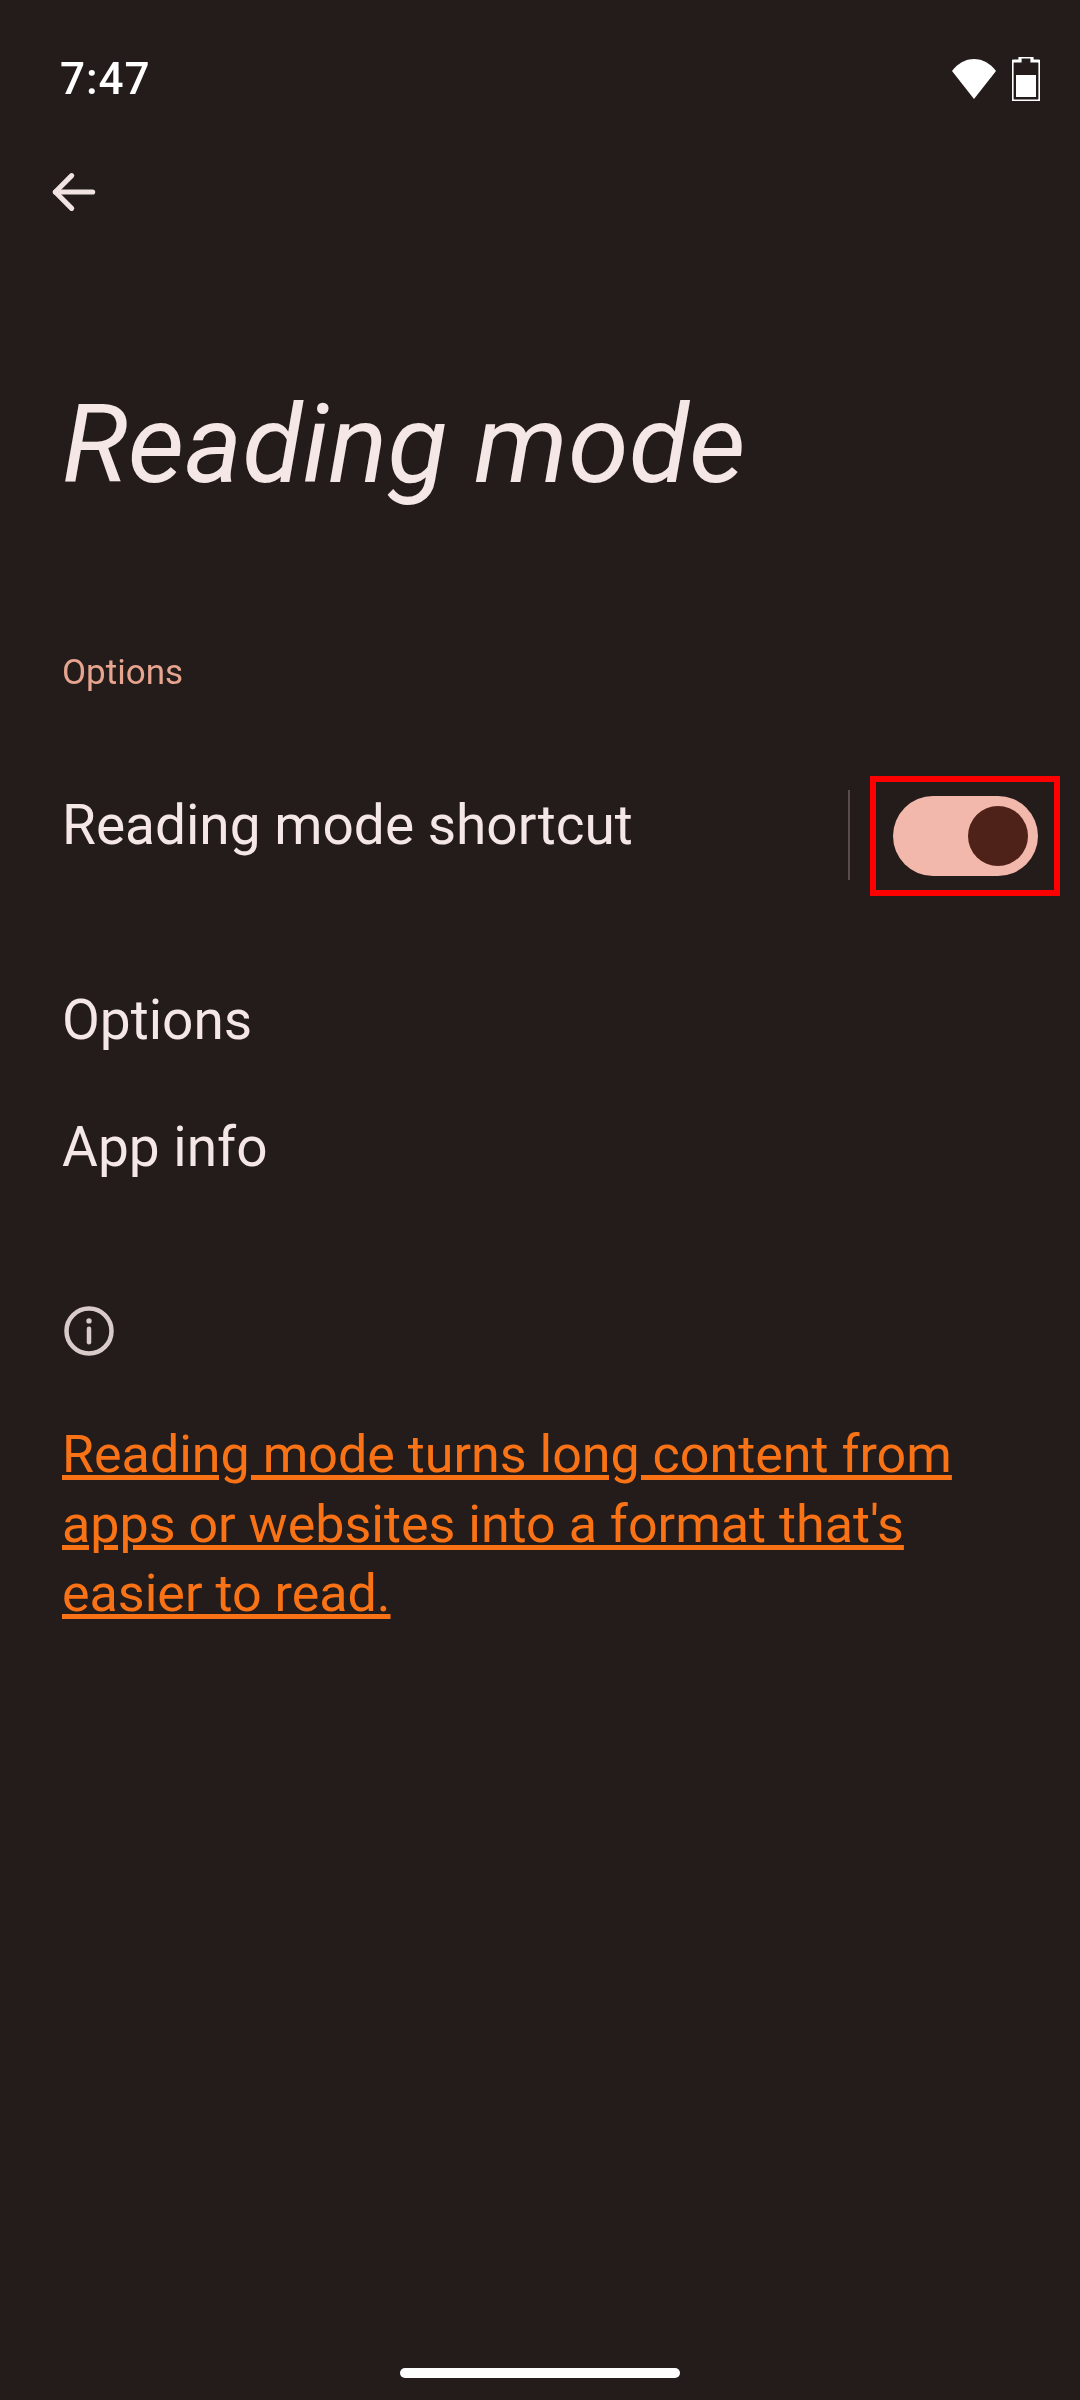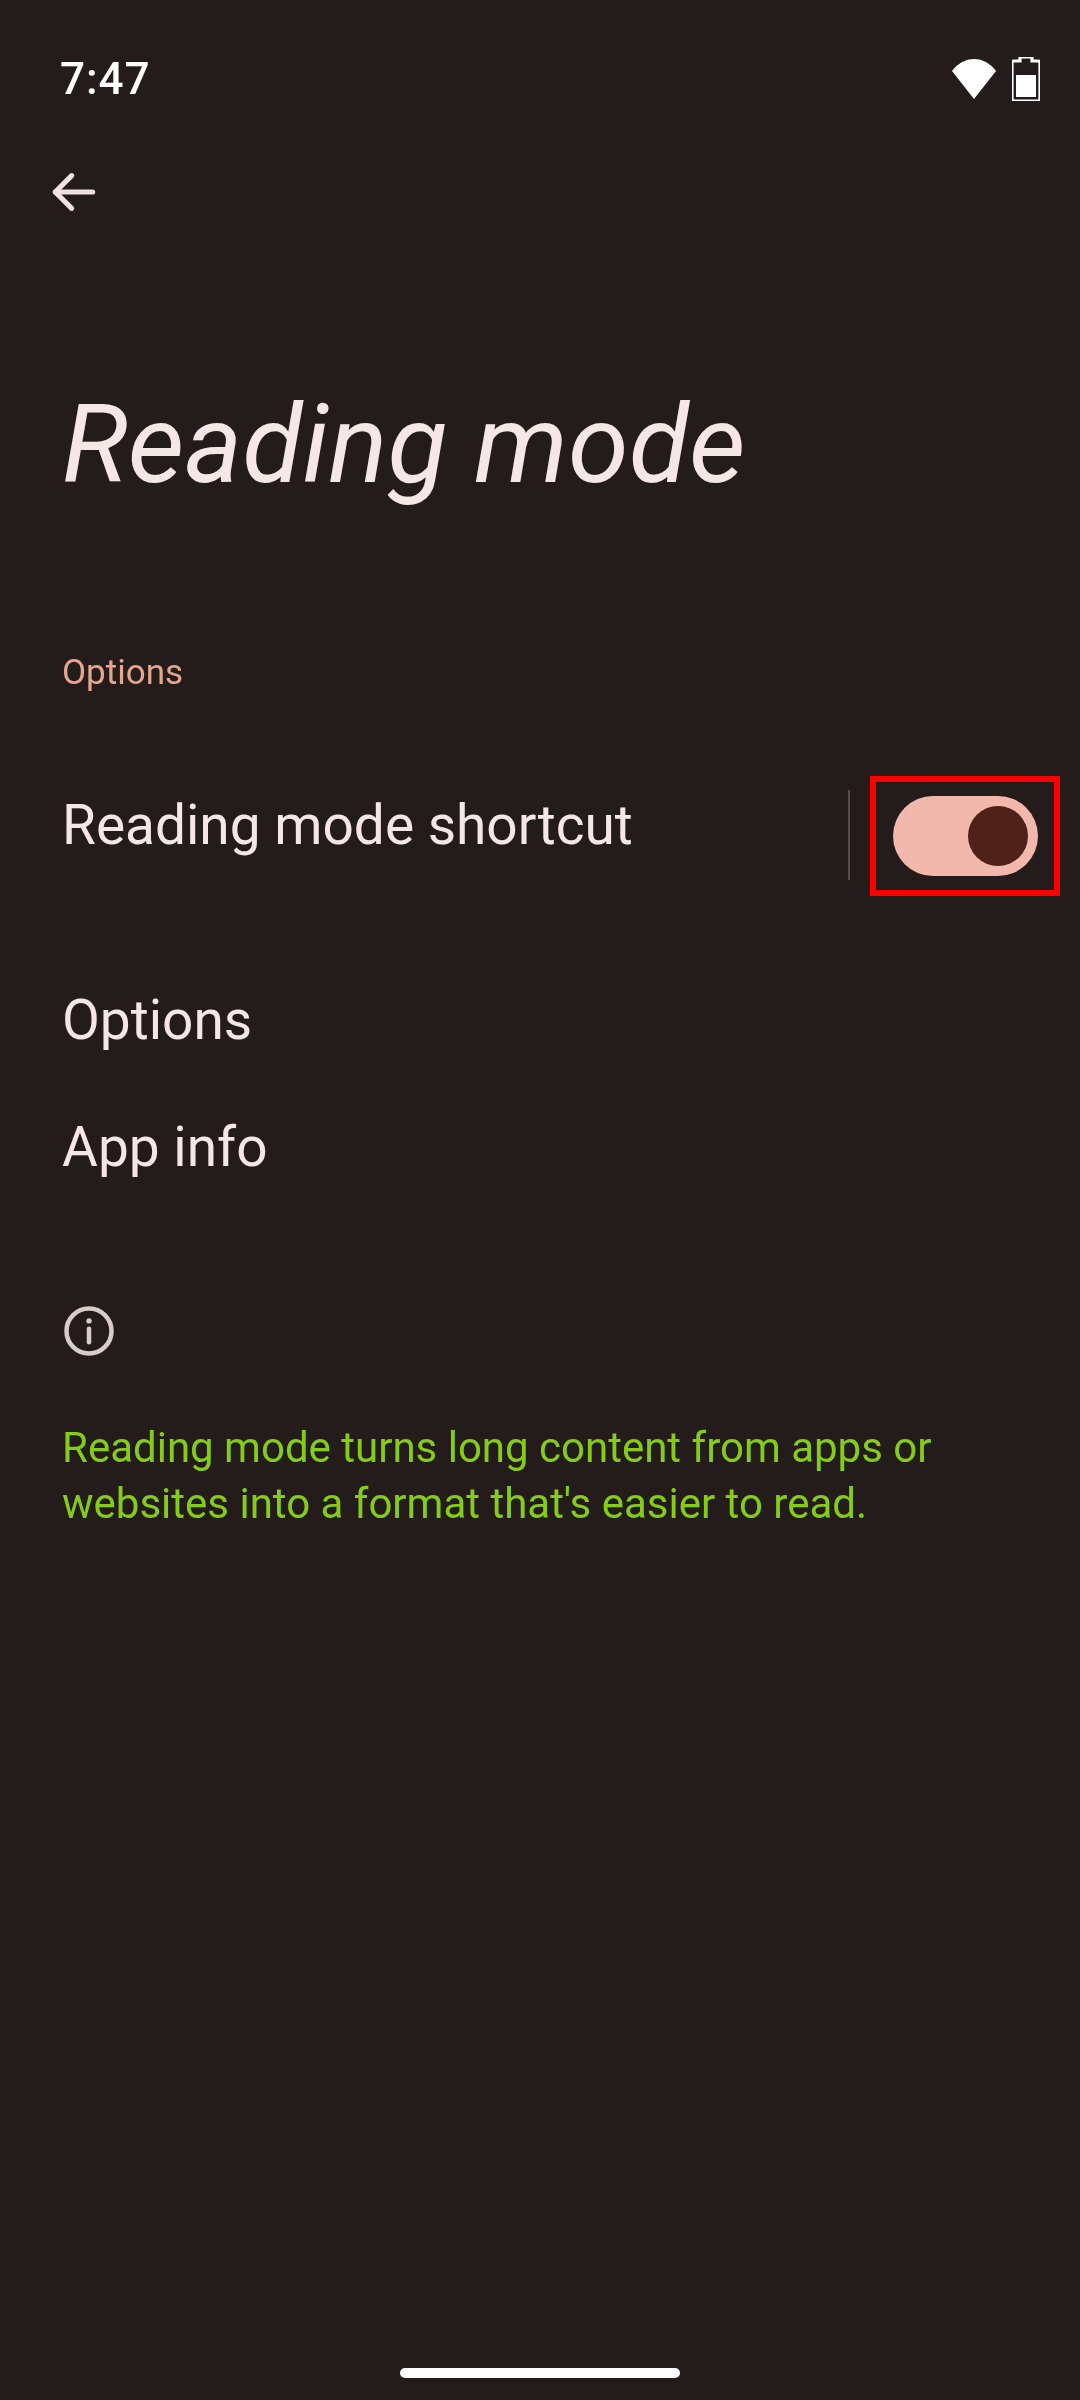--- a/index.html
+++ b/index.html
@@ -32,21 +32,21 @@
 
   .switch-wrap { position:absolute; top:776px; left:870px; width:190px; height:120px; display:flex; align-items:center; justify-content:center; border:6px solid #ff0000; }
   .switch-track { width:145px; height:80px; border-radius:40px; background:#f3b8ac; position:relative; }
   .switch-thumb { position:absolute; top:10px; right:10px; width:60px; height:60px; border-radius:30px; background:#4e2218; }
 
   .row-settings { top:988px; }
   .row-appinfo { top:1115px; }
 
   .info-icon { position:absolute; top:1304px; left:62px; }
 
-  .desc { position:absolute; top:1420px; left:62px; right:60px; font-size:42px; line-height:1.34; color:#84cc16; font-weight:400; }
+  .desc { position:absolute; top:1420px; left:62px; right:60px; font-size:52px; line-height:1.34; color:#f97316; font-weight:400;text-decoration:underline; }
 
   
   .nav-pill { position:absolute; bottom:22px; left:50%; transform:translateX(-50%); width:280px; height:10px; border-radius:6px; background:#fdfdfd; }
 </style>
 </head>
 <body>
 
 <div class="status-bar">
   <div class="status-time">7:47</div>
   <div class="status-icons">

